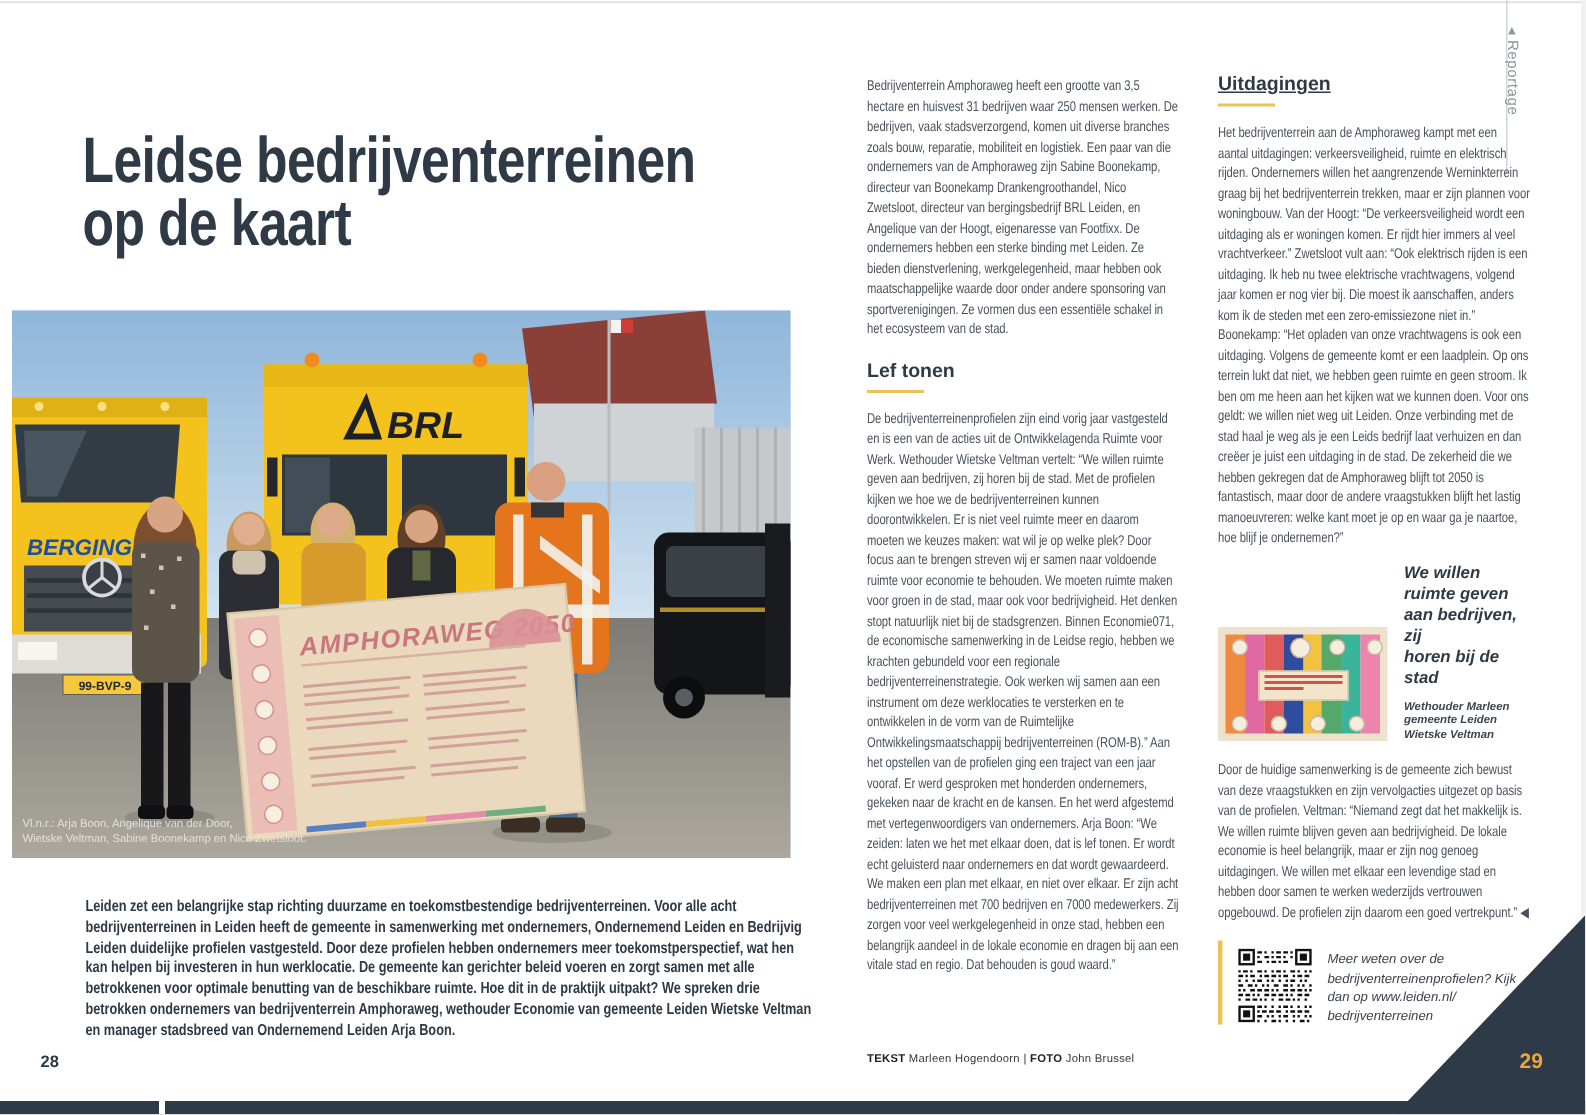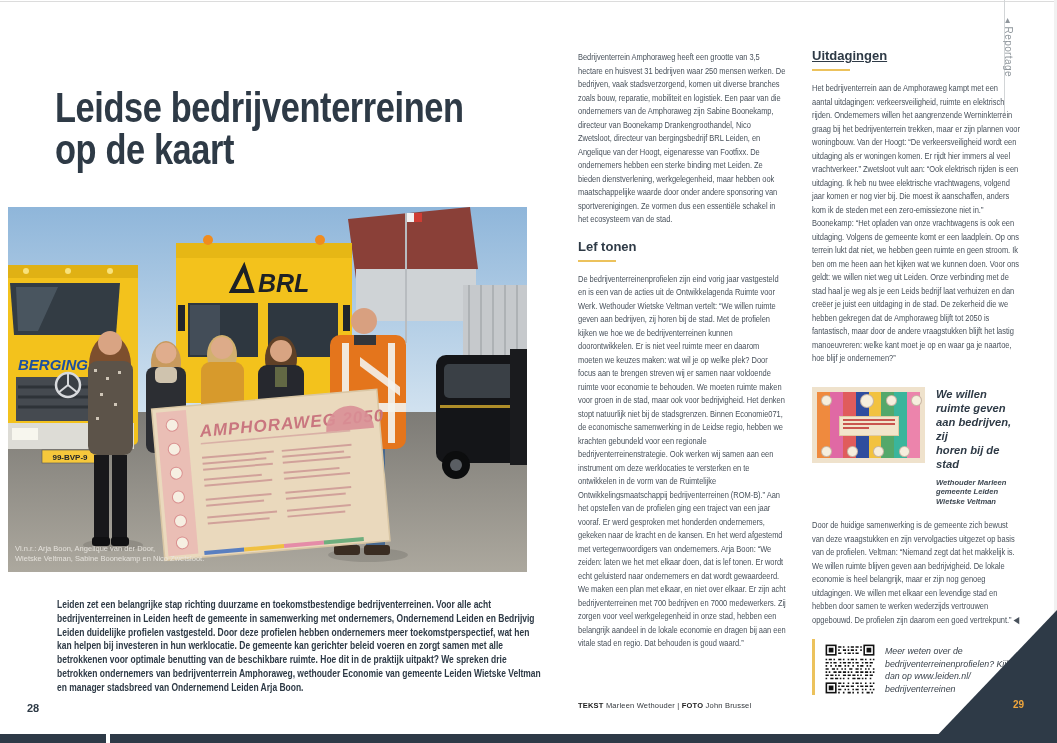--- a/index.html
+++ b/index.html
@@ -26,21 +26,21 @@
   #intro{width:605px;font-size:10.6px;line-height:13.8px;font-weight:bold;color:#2E3A46;}
   #pn28{left:27px;top:702px;font-size:11px;font-weight:bold;color:#2E3A46;}
   
   #col1{left:578px;top:50px;width:208px;}
   #col2{left:812px;top:48px;width:212px;}
   .cond-block{width:260px;}
   .sect-head{font-size:13px;font-weight:bold;color:#2E3A46;margin-top:13px;}
   .sect-head.first{margin-top:0;text-decoration:underline;}
   .sect-rule{width:38px;height:2px;background:#ECC25C;margin:6px 0 10px 0;}
   
-  #quote-block{display:flex;gap:11px;margin-top:22px;align-items:flex-start;}
+  #quote-block{display:flex;gap:11px;margin-top:10px;align-items:flex-end;}
   #profile-card{position:relative;width:113px;height:76px;background:#EFE2CC;padding:5px;box-sizing:border-box;flex:none;}
   #stripes{display:flex;width:100%;height:100%;}
   #stripes span{flex:1;}
   .st1{background:#EF8A3E;} .st2{background:#E069A4;} .st3{background:#E05C5C;} .st4{background:#2F4D9E;}
   .st5{background:#F2C240;} .st6{background:#54A86A;} .st7{background:#3AB59C;} .st8{background:#EC84AC;}
   .dot{position:absolute;width:9px;height:9px;border-radius:50%;background:#f6eedd;border:1px solid rgba(120,80,60,.35);}
   #card-label{position:absolute;left:27px;top:29px;width:58px;height:18px;background:#F2E5CB;border:1px solid #e0cba4;}
   #card-label i{display:block;height:2px;background:#c9554e;margin:2px 3px 0 3px;}
   #card-label i.short{width:26px;}
   #quote-txt{font-size:11.2px;line-height:14px;font-weight:bold;font-style:italic;color:#2E3A46;}
@@ -49,21 +49,21 @@
   #qr-row{display:flex;gap:9px;margin-top:13px;align-items:flex-end;}
   #qr-bar{width:3px;height:56px;background:#ECC25C;flex:none;}
   #qr-code{flex:none;}
   #qr-text{width:132px;font-size:8.8px;line-height:12.5px;font-style:italic;color:#3A434C;}
   
   #credits{left:578px;top:701px;font-size:7.5px;color:#33383d;letter-spacing:0.2px;}
   #credits b{font-weight:bold;color:#222;}
   
   #corner-tri{left:930px;top:610px;width:127px;height:133px;background:#2E3A47;
       clip-path:polygon(100% 0,100% 100%,0 100%);}
-  #pn29{left:1013px;top:699px;font-size:10px;font-weight:bold;color:#F0A63C;}
+  #pn29{left:1013px;top:699px;font-size:14px;font-weight:bold;color:#F0A63C;}
   #bottom-bar{left:0;top:734px;width:1057px;height:9px;background:#2E3A47;}
   #bottom-notch{left:106px;top:734px;width:4px;height:9px;background:#ffffff;}
 </style>
 </head>
 <body>
 
 <div id="spread">
 
   <div id="top-rule" class="abs"></div>
   <div id="right-edge" class="abs"></div>
@@ -361,21 +361,21 @@
           <line x1="9" y1="29.5" x2="32" y2="29.5" stroke-dasharray="2 2 1 1 1 2 1 1"></line>
           <line x1="9" y1="31.5" x2="32" y2="31.5" stroke-dasharray="1 2 1 2 2 1 1 2"></line>
         </g>
       </svg>
       <div id="qr-text">Meer weten over de bedrijventerreinenprofielen? Kijk dan op www.leiden.nl/ bedrijventerreinen</div>
     </div>
   </div>
 
   <div id="credits" class="abs">
     <b>TEKST</b>
-    <span>Marleen Wethouder</span>
+    <span>Marleen Hogendoorn</span>
     <span>|</span>
     <b>FOTO</b>
     <span>John Brussel</span>
   </div>
 
   <div id="corner-tri" class="abs"></div>
   <div id="pn29" class="abs">29</div>
   <div id="bottom-bar" class="abs"></div>
   <div id="bottom-notch" class="abs"></div>
 

